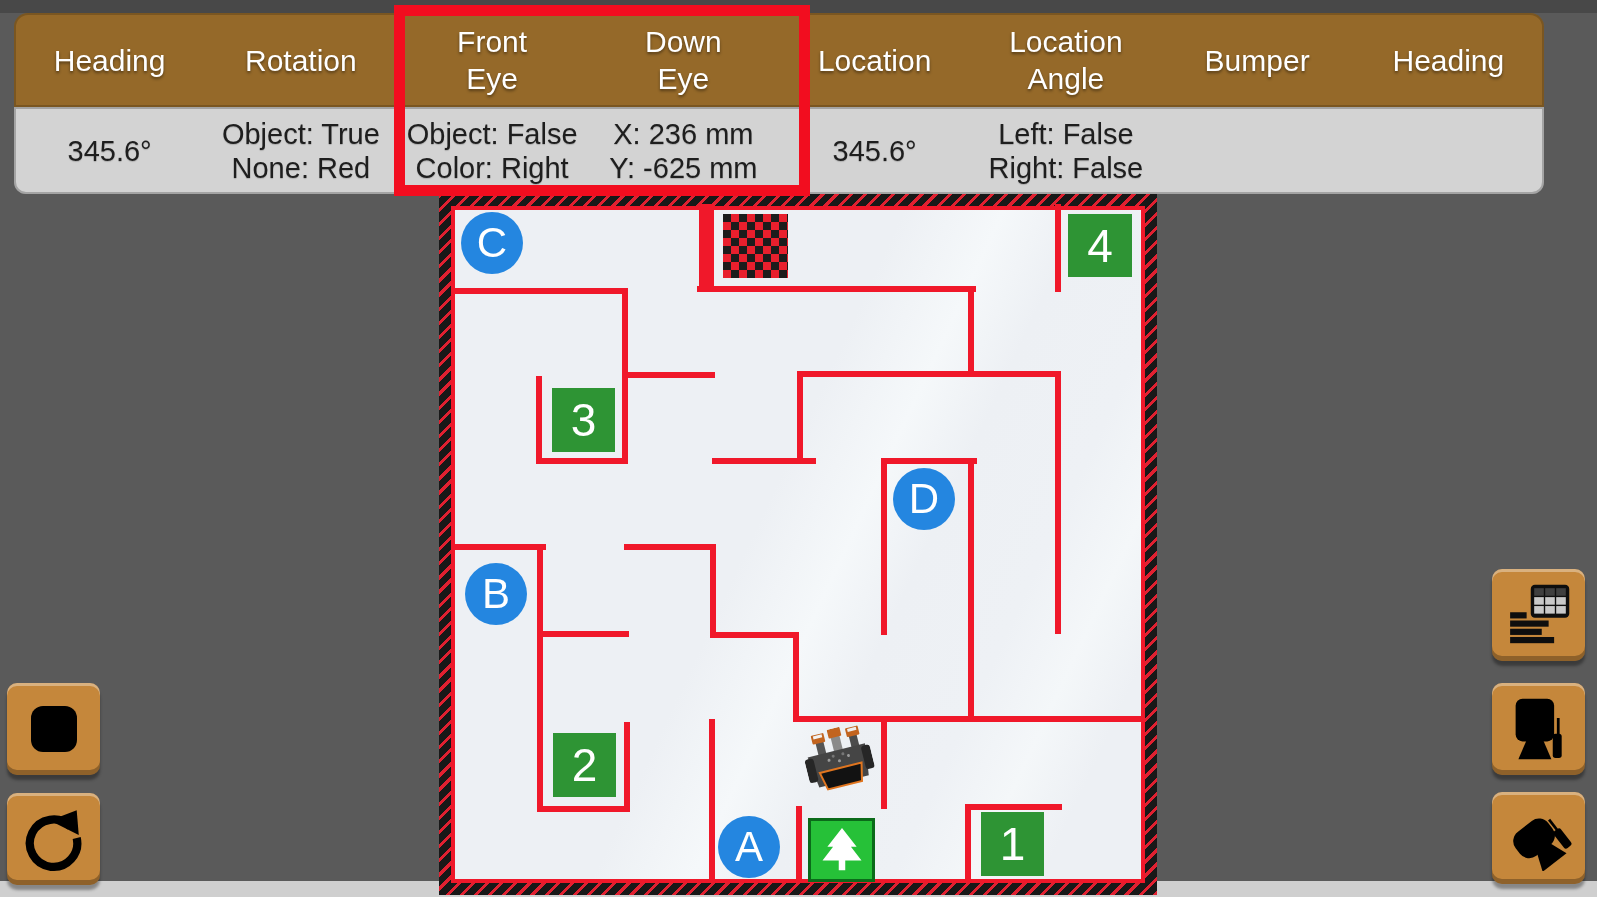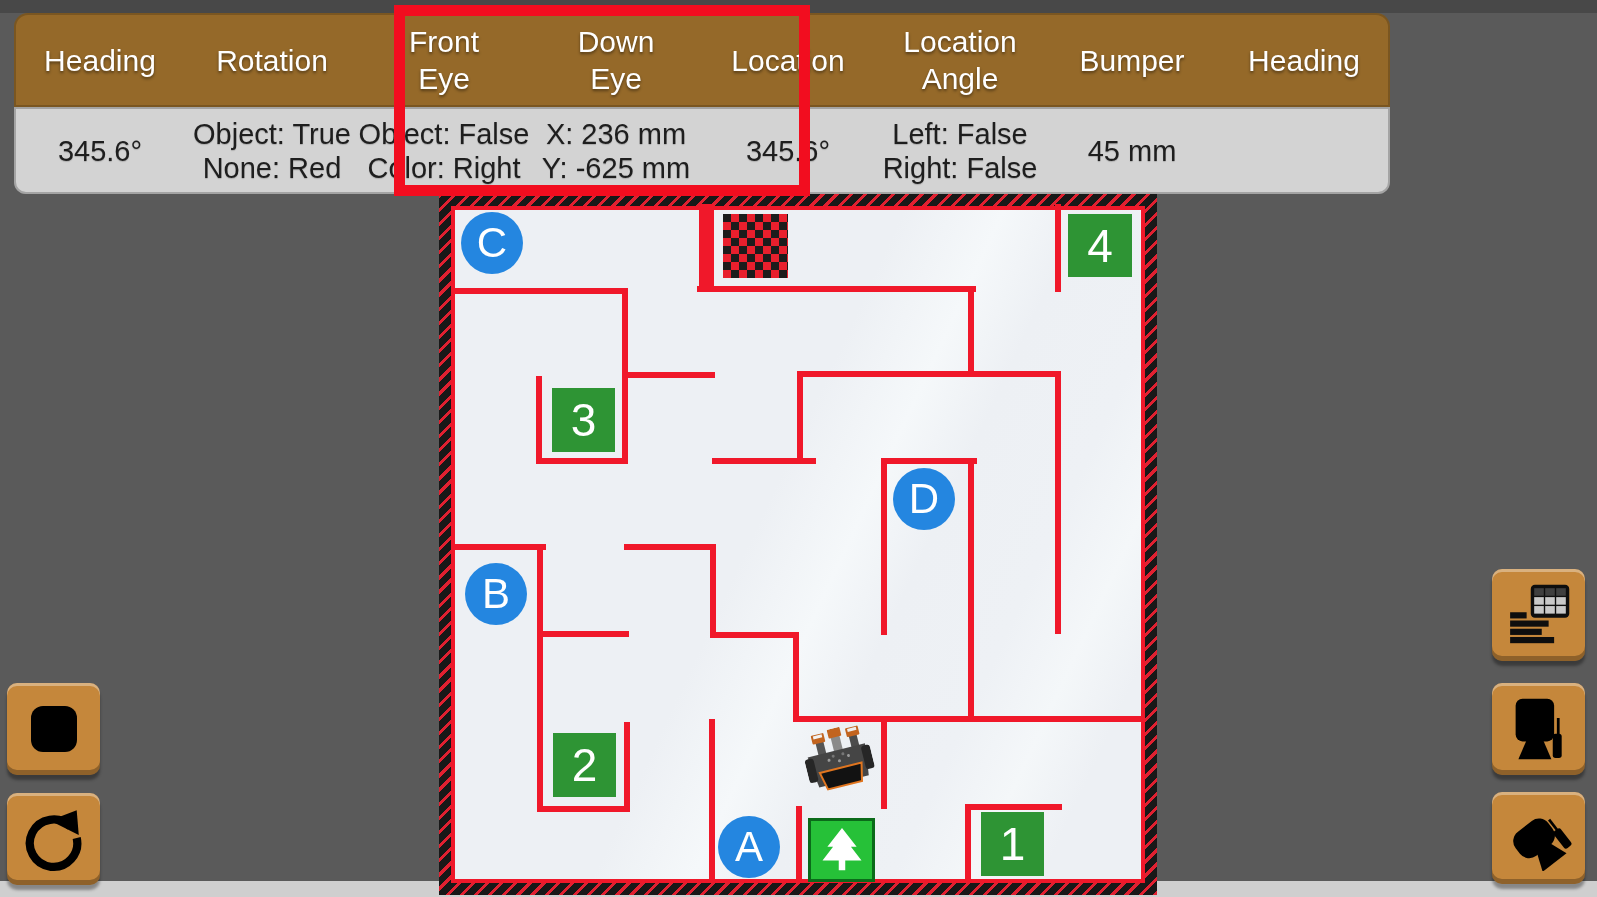--- a/index.html
+++ b/index.html
@@ -6,21 +6,21 @@
   body{
     width:1597px;height:897px;position:relative;overflow:hidden;
     background:var(--page-bg,#5a5a5a);
     font-family:"Liberation Sans",sans-serif;
     -webkit-font-smoothing:antialiased;
   }
   .top-strip{position:absolute;left:0;top:0;width:1597px;height:13px;background:var(--top-strip,#484848)}
   .bottom-strip{position:absolute;left:0;top:881px;width:1597px;height:16px;background:var(--bottom-strip,#cfcfcf)}
 
   
-  .status-bar{position:absolute;left:14px;top:13px;width:1376px;z-index:2}
+  .status-bar{position:absolute;left:14px;top:13px;width:1530px;z-index:2}
   .header-row{
     display:grid;grid-template-columns:repeat(8,1fr);height:94px;
     background:var(--header-bg,#956929);
     border-radius:14px 14px 0 0;
     box-shadow:inset 0 0 0 2px rgba(0,0,0,.18);
   }
   .hcell{color:#fff;font-size:30px;line-height:37px;display:flex;flex-direction:column;
     justify-content:center;align-items:center;text-align:center;
     text-shadow:0 2px 3px rgba(0,0,0,.45)}
   .value-row{
@@ -137,23 +137,20 @@
       <div class="vcell">
         <div>X: 236 mm</div>
         <div>Y: -625 mm</div>
       </div>
       <div class="vcell">
         <div>345.6°</div>
       </div>
       <div class="vcell">
         <div>Left: False</div>
         <div>Right: False</div>
-      </div>
-      <div class="vcell">
-        <div>45 mm</div>
       </div>
     </div>
 </div>
 <div class="highlight-box"></div>
 
 <div class="maze">
   <div class="maze-inner"></div>
   <div class="maze-layer">
       <div class="wall" style="left: 260px; top: 10px; width: 15px; height: 88px;"></div>
       <div class="wall" style="left: 258px; top: 92px; width: 279px; height: 6px;"></div>

